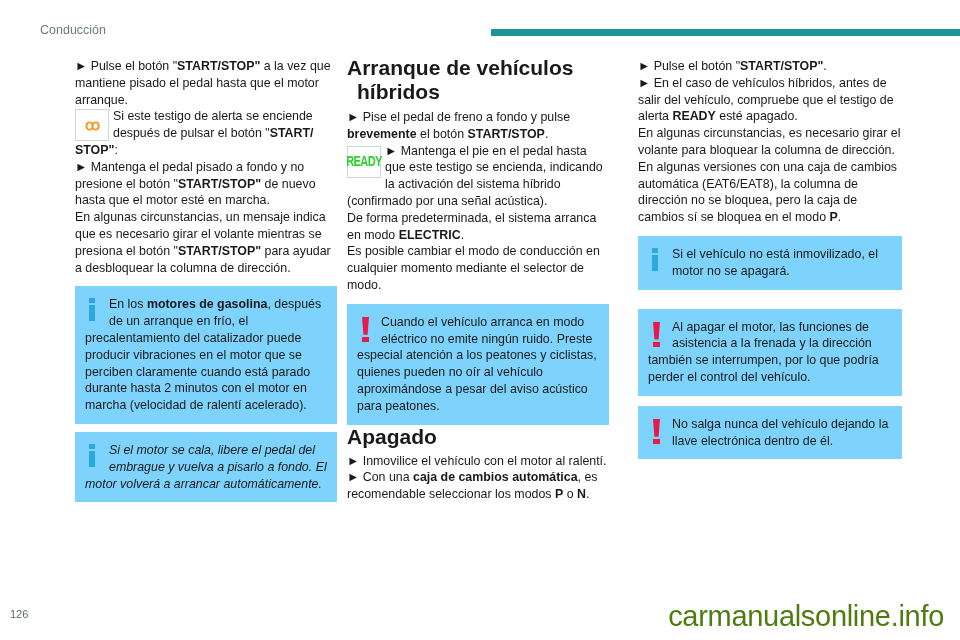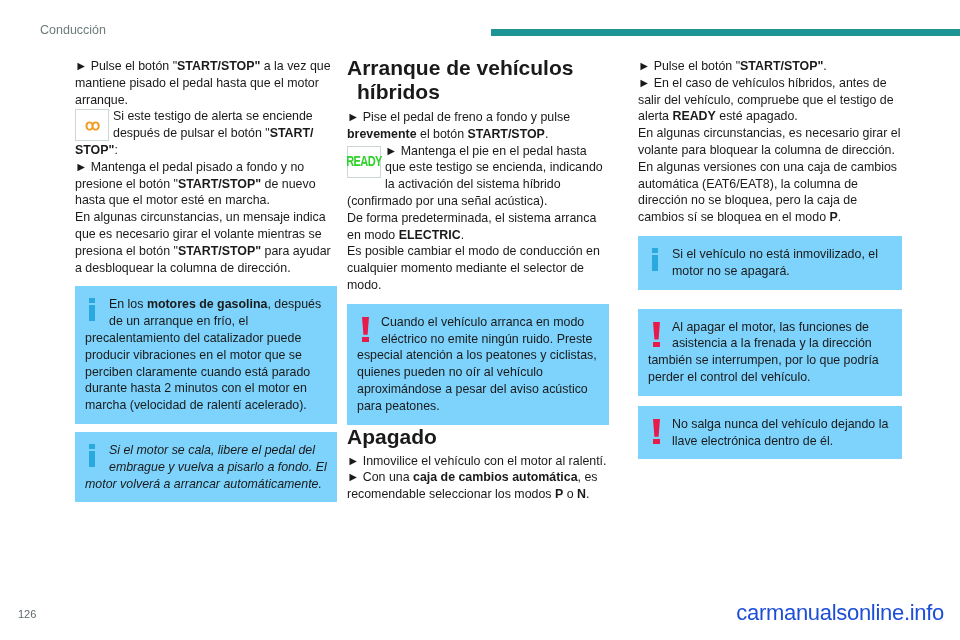--- a/index.html
+++ b/index.html
@@ -19,22 +19,22 @@
   .icon-box { float: left; width: 34px; height: 32px; border: 1px solid #cfd8d8; background: #fff; margin-right: 4px; margin-top: 1px; display: flex; align-items: center; justify-content: center; }
   .glow { color: #f29a1f; font-size: 15px; font-weight: bold; letter-spacing: -1px; }
   .ready { color: #2fd12a; font-size: 11px; font-weight: bold; letter-spacing: -0.6px; transform: scaleY(1.3); }
   .note { background: #7dd3fc; padding: 10px 10px 10px 10px; margin-top: 10px; }
   .note-ico { float: left; width: 18px; height: 32px; position: relative; margin-right: 6px; margin-top: 1px; }
   .info-ico .dot { position: absolute; left: 4px; top: 1px; width: 6px; height: 5px; background: #2aa9de; }
   .info-ico .bar { position: absolute; left: 4px; top: 8px; width: 6px; height: 16px; background: #2aa9de; }
   .warn-ico .bar { position: absolute; left: 5px; top: 2px; width: 7px; height: 18px; background: #e8194b; clip-path: polygon(0 0, 100% 0, 80% 100%, 20% 100%); }
   .warn-ico .dot { position: absolute; left: 5px; top: 22px; width: 7px; height: 5px; background: #e8194b; }
   .clear { clear: both; }
-  .footer-num { position: absolute; left: 18px; top: 608px; font-size: 11px; color: #5f6b6d; }
-  .watermark { position: absolute; right: 16px; top: 600px; font-size: 22px; color: #1d4ed8; letter-spacing: -0.3px; }
+  .footer-num { position: absolute; left: 10px; top: 608px; font-size: 11px; color: #5f6b6d; }
+  .watermark { position: absolute; right: 16px; top: 600px; font-size: 29px; color: #4d7c0f; letter-spacing: -0.3px; }
 </style>
 </head>
 <body>
 
 <div class="header-title">Conducción</div>
 <div class="header-bar"></div>
 
 <div class="col col1">
   <p><span>► Pulse el botón "</span><b>START/STOP"</b><span> a la vez que mantiene pisado el pedal hasta que el motor arranque.</span></p>
   <div class="icon-box">

